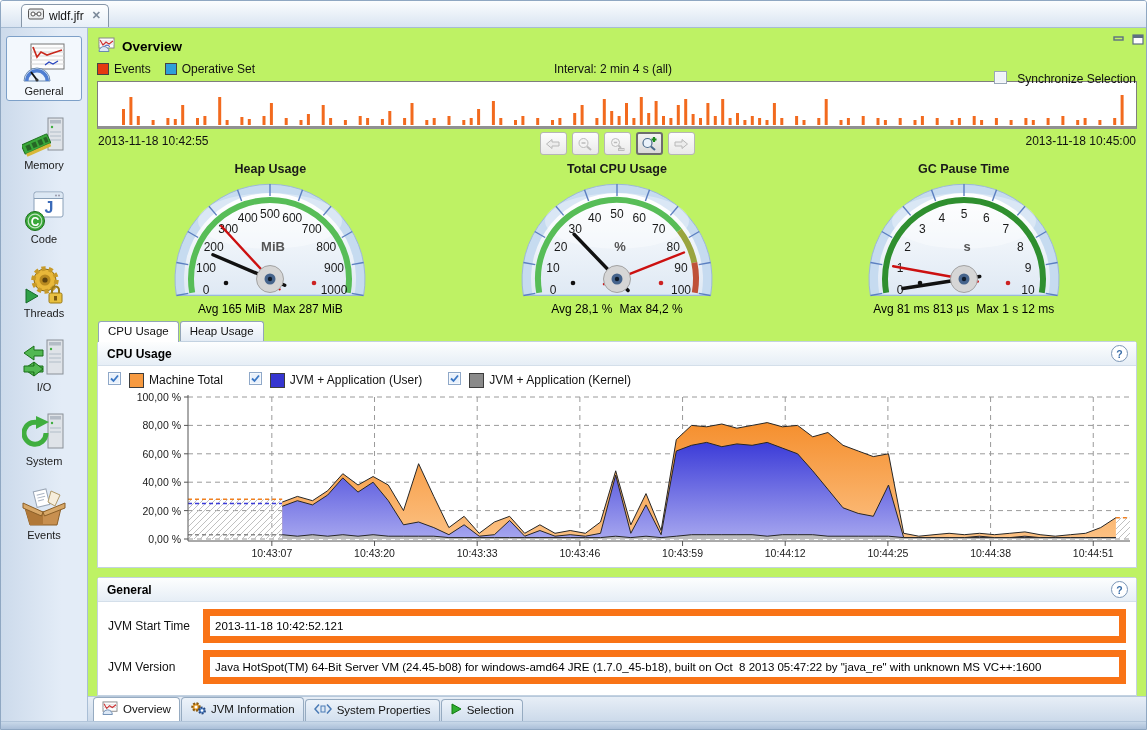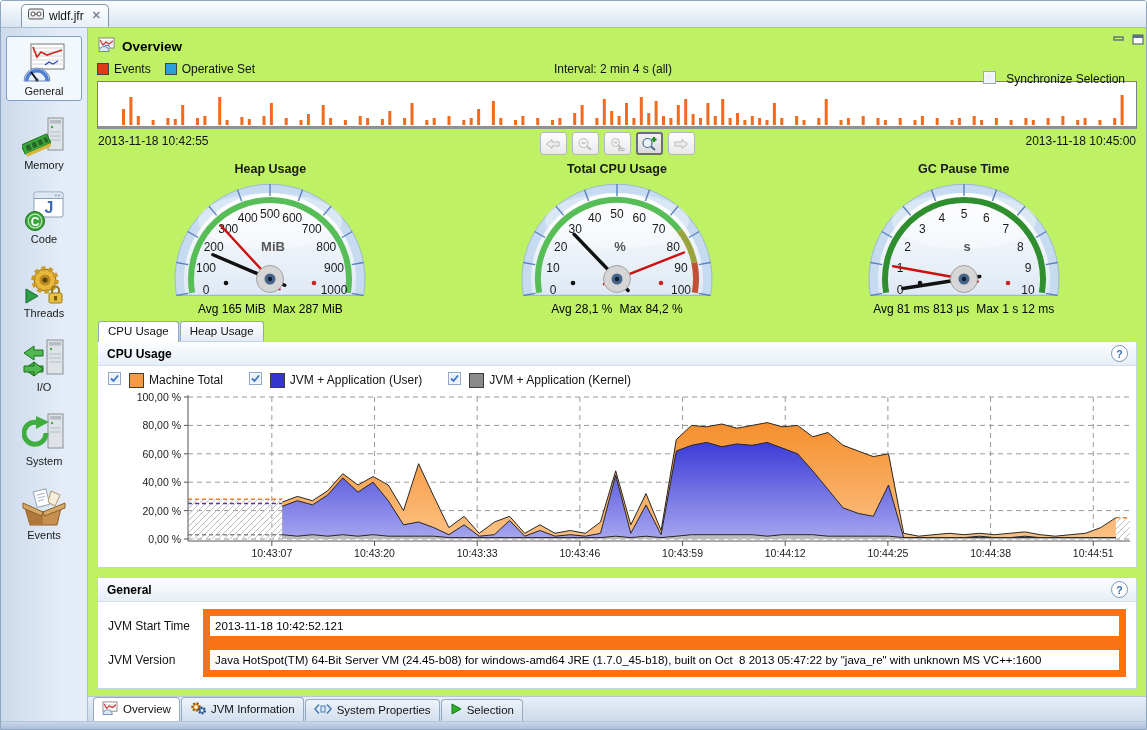--- a/index.html
+++ b/index.html
@@ -21,21 +21,21 @@
   .content{flex:1;min-width:0;display:flex;flex-direction:column;padding:0 9px;position:relative;background:#bef264;}
   .winbtns{position:absolute;right:2px;top:3px;display:flex;gap:7px;align-items:center;}
   
   .ov-header{display:flex;align-items:center;gap:7px;padding:9px 0 4px 1px;font-weight:bold;font-size:13.5px;color:#000;flex:0 0 auto;}
   
   .legend-row{position:relative;height:20px;display:flex;align-items:center;font-size:12px;color:#111;flex:0 0 auto;}
   .legend-items{display:flex;align-items:center;z-index:1;}
   .legend-item{display:flex;align-items:center;gap:5px;margin-right:14px;}
   .sw{width:10px;height:10px;border:1px solid #444;}
   .interval{position:absolute;left:0;right:8px;text-align:center;}
-  .sync{position:absolute;right:12px;display:flex;gap:10px;align-items:center;z-index:1;margin-top:20px;}
+  .sync{position:absolute;right:1px;display:flex;gap:10px;align-items:center;z-index:1;margin-top:20px;}
   
   .timeline-wrap{border:1px solid #7e7e7e;border-bottom:3px solid #909090;background:#fff;height:44px;margin-top:2px;flex:0 0 auto;}
   .timenav{position:relative;height:27px;margin-top:3px;font-size:12px;color:#111;flex:0 0 auto;text-align:center;}
   .tstart{position:absolute;left:1px;top:2px;} .tend{position:absolute;right:1px;top:2px;}
   .navbtns{position:absolute;left:0;right:0;top:0;display:flex;justify-content:center;gap:5px;}
   .navbtn{width:27px;height:23px;box-sizing:border-box;border:1px solid #b6b6b6;border-radius:3px;
           background:linear-gradient(#fdfdfd,#e9e9e9);display:flex;align-items:center;justify-content:center;cursor:pointer;}
   .navbtn.sel{border:2px solid #6e6e6e;background:linear-gradient(#f2f2f2,#dadada);}
   
   .gauges{display:flex;margin-top:3px;flex:0 0 auto;}
@@ -51,21 +51,21 @@
   .section{border:1px solid #c3d2e1;border-radius:3px 3px 0 0;flex:0 0 auto;background:#fff;}
   .section.general{margin-top:9px;}
   .sec-head{display:flex;justify-content:space-between;align-items:center;padding:3px 8px 3px 9px;
             background:linear-gradient(#fdfefe,#e6eef6);border-bottom:1px solid #d4dfea;font-weight:bold;font-size:12px;color:#000;}
   .help{width:15px;height:15px;border-radius:50%;border:1px solid #7b96b6;color:#3a6ea8;font-size:10.5px;font-weight:bold;
         display:flex;align-items:center;justify-content:center;background:#fff;cursor:pointer;}
   .cpu-legend{display:flex;align-items:center;padding:6px 10px 1px;font-size:12px;color:#111;}
   .cpu-legend .item{display:flex;align-items:center;gap:5px;margin-right:26px;}
   .cpu-legend .box{width:13px;height:13px;border:1px solid #3c3c3c;margin-left:3px;}
   .general-fields{padding:7px 10px 9px;}
-  .field-row{display:flex;align-items:center;font-size:12px;color:#111;}
+  .field-row{display:flex;align-items:center;margin-bottom:7px;font-size:12px;color:#111;}
   .field-row:last-child{margin-bottom:2px;}
   .field-label{width:95px;flex:0 0 auto;}
   .field-input{flex:1;height:16px;border:7px solid #f97316;font-size:11.5px;padding:2px 5px;font-family:"Liberation Sans",sans-serif;color:#000;background:#fff;}
   .spacer{flex:1;}
   
   .bottom-tabs{flex:0 0 auto;display:flex;align-items:flex-end;height:24px;margin:0 -9px;padding-left:5px;
                background:linear-gradient(#e7eef6,#ccdaea);border-top:1px solid #b7c8db;}
   .btab{display:flex;align-items:center;gap:5px;font-size:11.5px;color:#111;padding:3px 8px 4px;margin-right:1px;cursor:pointer;
         border:1px solid #96abc1;border-bottom:none;border-radius:4px 4px 0 0;background:linear-gradient(#edf3fa,#d2dfee);}
   .btab.active{background:#fff;}

